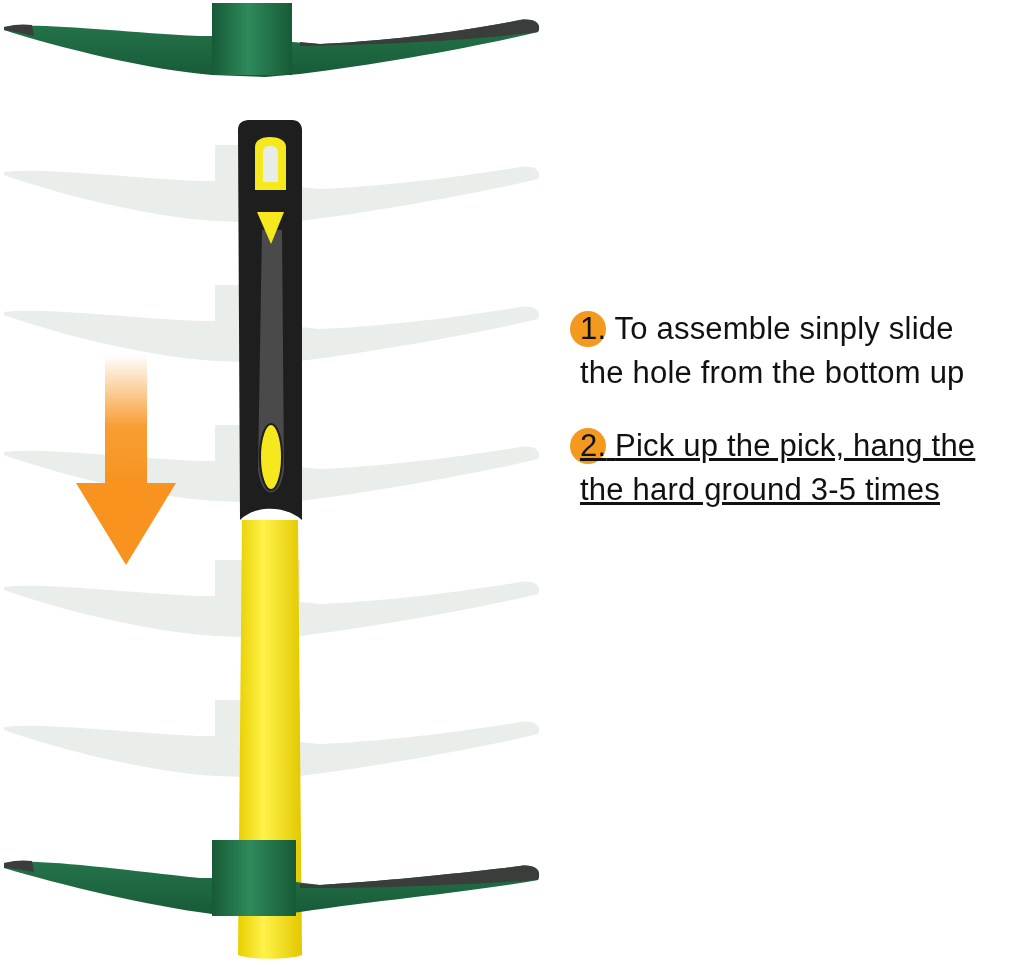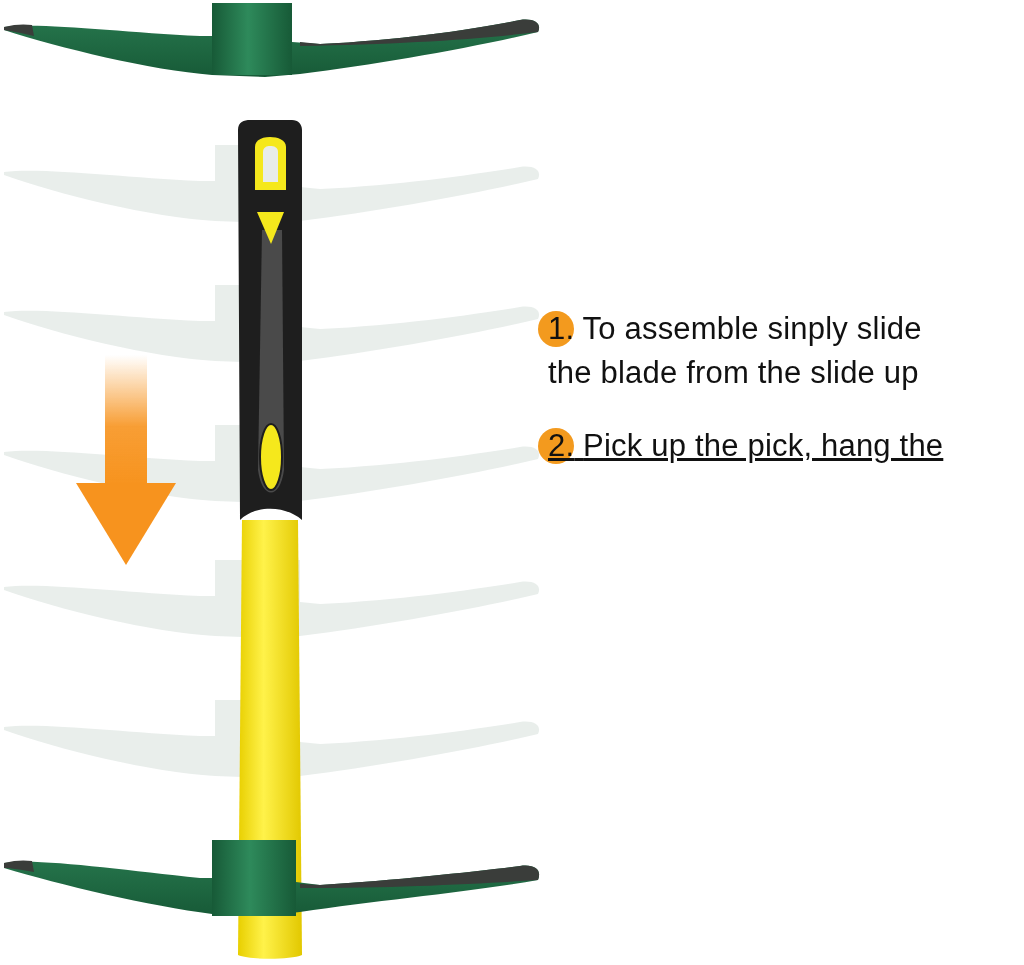--- a/index.html
+++ b/index.html
@@ -1,18 +1,18 @@
 <!DOCTYPE html>
 <html><head>
 <meta charset="utf-8">
 <style>
   html, body { margin: 0; padding: 0; background: #ffffff; }
   body { width: 1024px; height: 965px; position: relative; overflow: hidden; font-family: "Liberation Sans", sans-serif; }
   #art { position: absolute; left: 0; top: 0; width: 1024px; height: 965px; }
-  .step { position: absolute; left: 548px; color: #111; font-size: 31px; line-height: 44px; letter-spacing: 0.2px; }
+  .step { position: absolute; left: 580px; color: #111; font-size: 31px; line-height: 44px; letter-spacing: 0.2px; }
   .step .badge { position: absolute; left: -10px; top: 4px; width: 36px; height: 36px; border-radius: 50%; background: #f39a1e; }
   .step .num { position: relative; }
   .step .line { display: block; white-space: nowrap; }
   #step1 { top: 307px; }
   #step2 { top: 424px; text-decoration: underline; }
 </style>
 </head>
 <body>
 
 <svg id="art" viewBox="0 0 1024 965" xmlns="http://www.w3.org/2000/svg">
@@ -75,19 +75,20 @@
 
   <g>
     <rect x="105" y="355" width="42" height="130" fill="url(#arrowGrad)"></rect>
     <path d="M76,483 L176,483 L126,565 Z" fill="#f7931e"></path>
   </g>
 </svg>
 
 <div class="step" id="step1">
   <span class="badge"></span>
   <span class="line"><span class="num">1.</span> <span>To assemble sinply slide</span></span>
-  <span class="line">the blade from the slide up</span>
+  <span class="line">the hole from the bottom up</span>
 </div>
 
 <div class="step" id="step2">
   <span class="badge"></span>
   <span class="line"><span class="num">2.</span> <span>Pick up the pick, hang the</span></span>
+  <span class="line">the hard ground 3-5 times</span>
 </div>
 
 </body></html>

